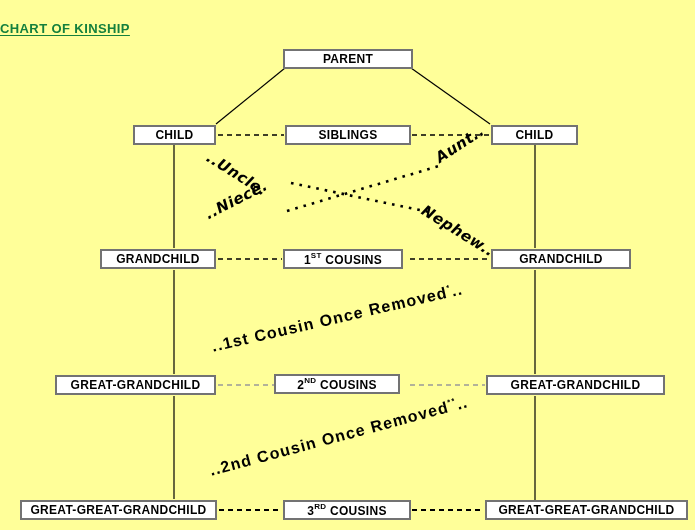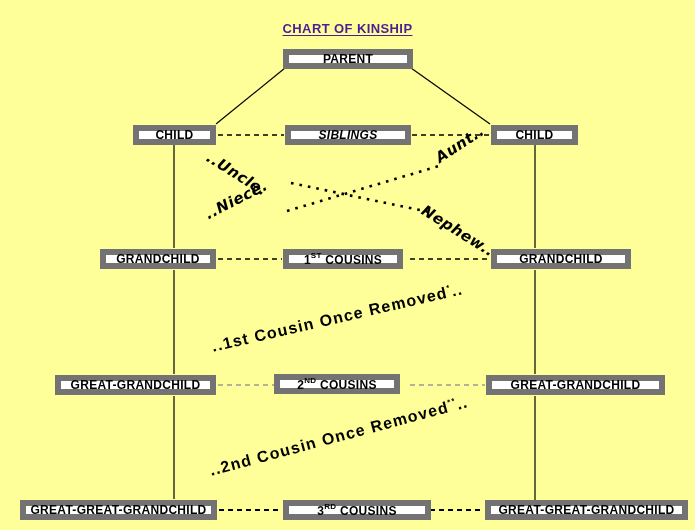--- a/index.html
+++ b/index.html
@@ -12,34 +12,34 @@
     font-family: "Liberation Sans", sans-serif;
   }
   svg.lines {
     position: absolute;
     left: 0; top: 0;
     width: 695px; height: 530px;
   }
   .title {
     position: absolute;
     left: 0; right: 0; top: 21px;
-    text-align: center;
+    text-align: left;
     font-size: 13px;
     font-weight: bold;
     letter-spacing: 0.4px;
     text-decoration: underline;
     text-underline-offset: 2px;
-    color: #4c1d95;
+    color: #15803d;
   }
   .box {
     position: absolute;
     height: 20px;
     box-sizing: border-box;
     background: #FFFFFF;
-    border: 6px solid #737373;
+    border: 2px solid #737373;
     display: flex;
     align-items: center;
     justify-content: center;
     font-size: 12px;
     font-weight: bold;
     letter-spacing: 0.3px;
     color: #000;
     white-space: nowrap;
   }
   .box sup, .rot sup {
@@ -104,21 +104,21 @@
 
   <div class="title">CHART OF KINSHIP</div>
 
   <div class="box" style="left:283px; top:49px; width:130px;">
     <span>PARENT</span>
   </div>
 
   <div class="box" style="left:133px; top:125px; width:83px;">
     <span>CHILD</span>
   </div>
-  <div class="box" style="left:285px; top:125px; width:126px;font-style:italic;">
+  <div class="box" style="left:285px; top:125px; width:126px;">
     <span>SIBLINGS</span>
   </div>
   <div class="box" style="left:491px; top:125px; width:87px;">
     <span>CHILD</span>
   </div>
 
   <div class="box" style="left:100px; top:249px; width:116px;">
     <span>GRANDCHILD</span>
   </div>
   <div class="box" style="left:283px; top:249px; width:120px;">
@@ -134,21 +134,21 @@
   <div class="box" style="left:274px; top:374px; width:126px;">
     <span><span>2</span><sup>ND</sup><span> COUSINS</span></span>
   </div>
   <div class="box" style="left:486px; top:375px; width:179px;">
     <span>GREAT-GRANDCHILD</span>
   </div>
 
   <div class="box" style="left:20px; top:500px; width:197px;">
     <span>GREAT-GREAT-GRANDCHILD</span>
   </div>
-  <div class="box" style="left:283px; top:500px; width:148px;">
+  <div class="box" style="left:283px; top:500px; width:128px;">
     <span><span>3</span><sup>RD</sup><span> COUSINS</span></span>
   </div>
   <div class="box" style="left:485px; top:500px; width:203px;">
     <span>GREAT-GREAT-GRANDCHILD</span>
   </div>
 
   <div class="rot kin r32" style="left:208px; top:147px;">..Uncle.</div>
   <div class="rot kin rm33" style="left:437px; top:150px;">Aunt..</div>
   <div class="rot kin rm27" style="left:206px; top:206px;">..Niece.</div>
   <div class="rot kin r32" style="left:423px; top:200px;">Nephew..</div>

